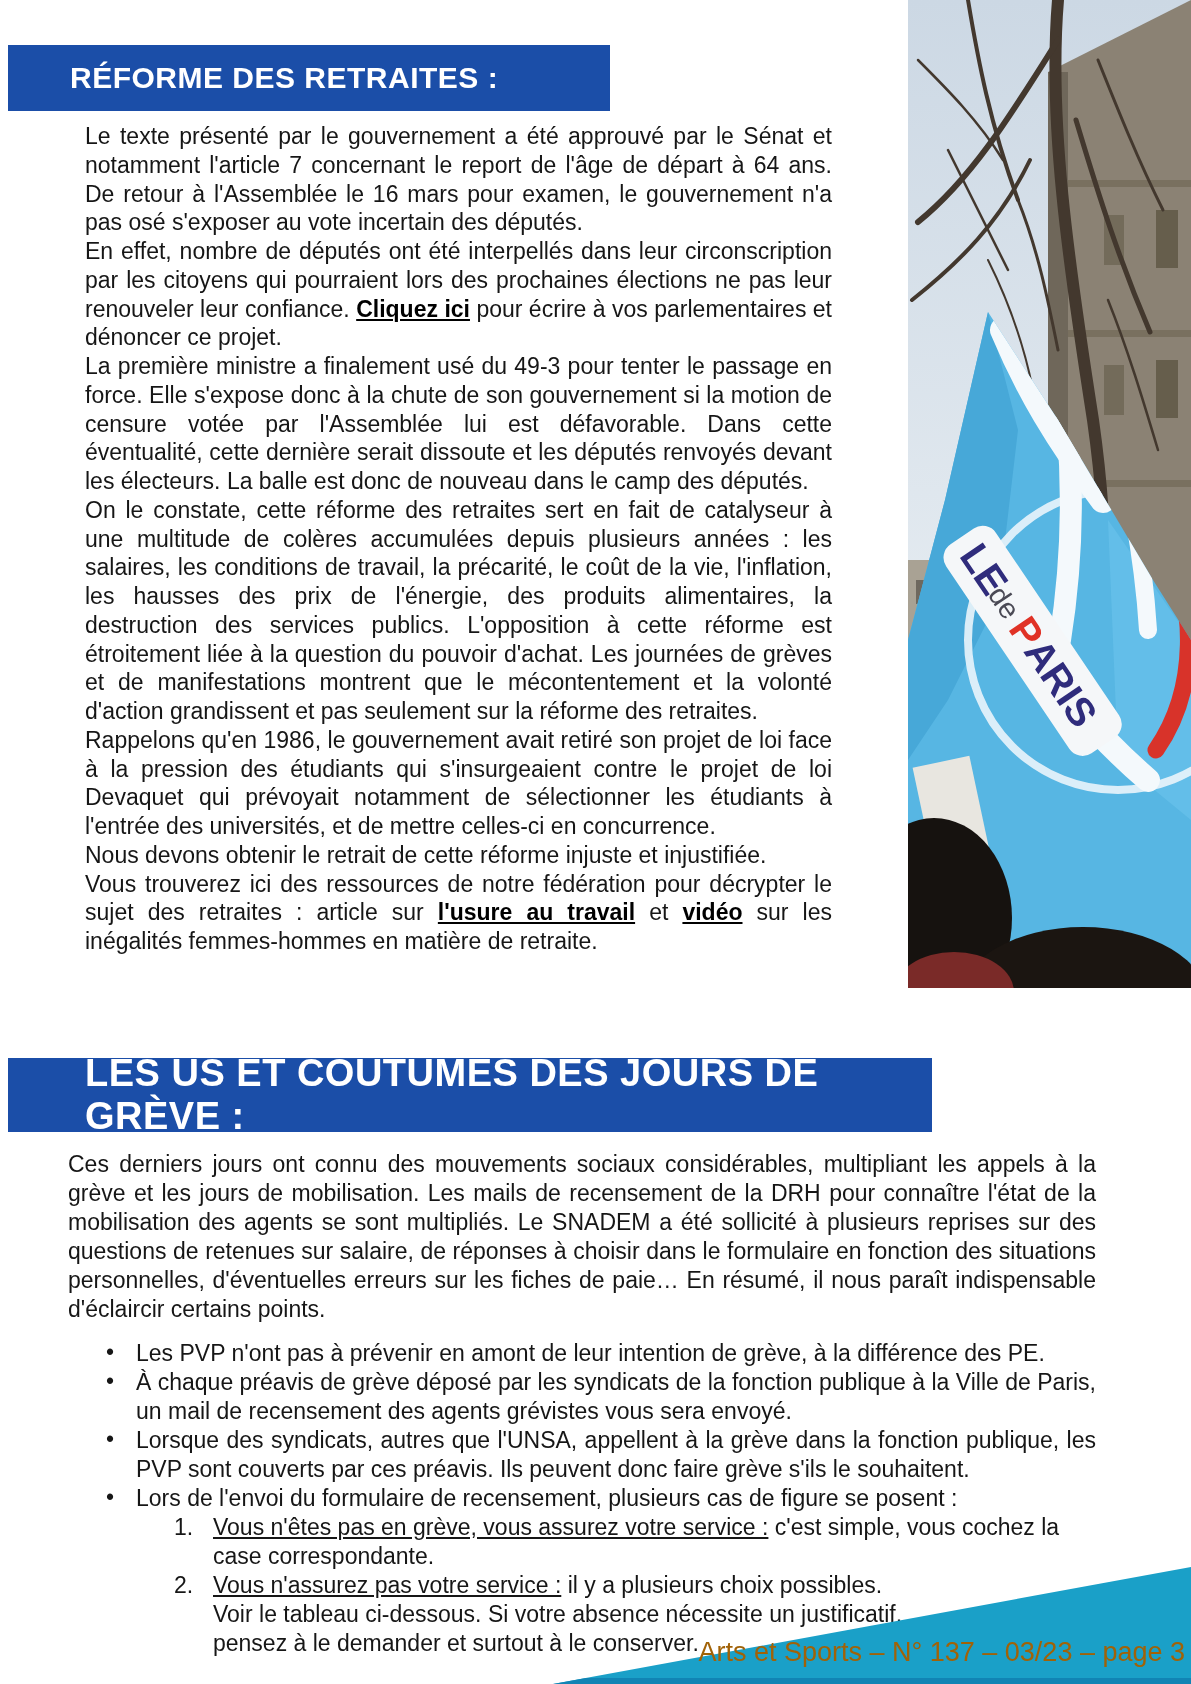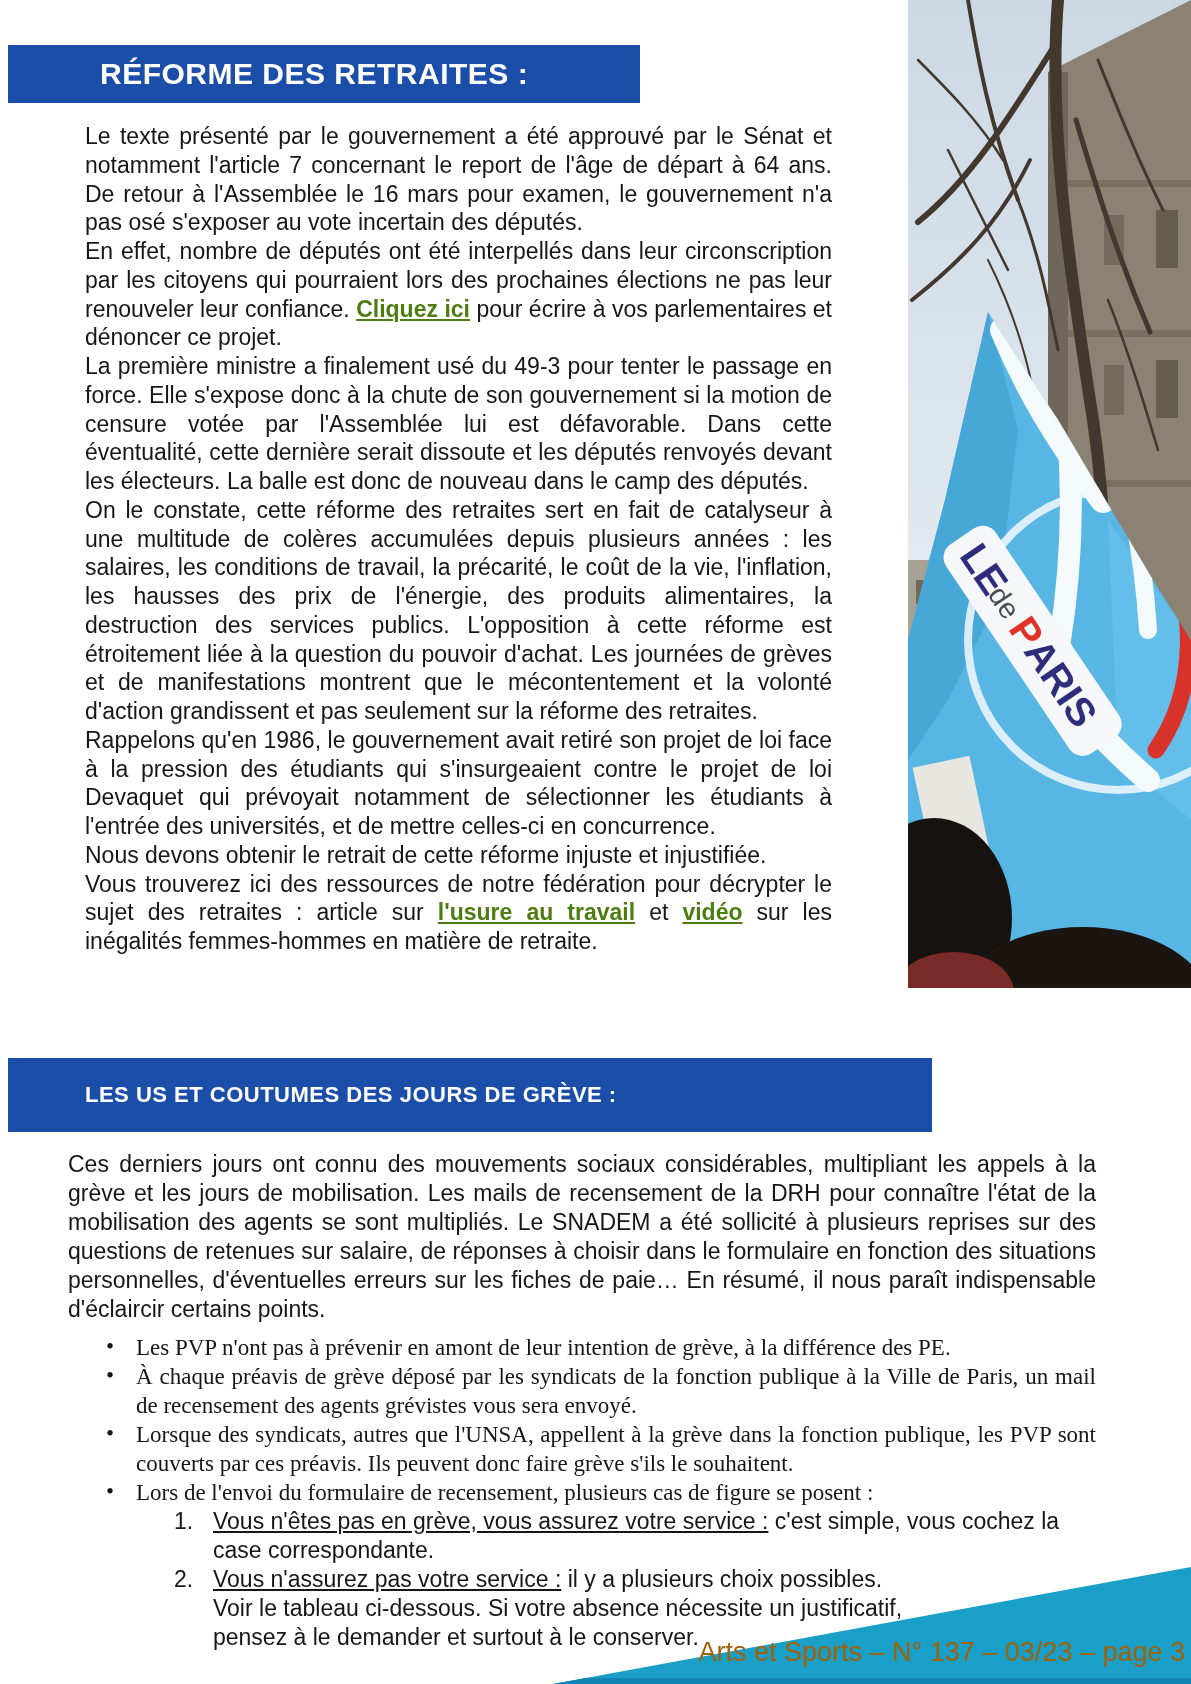--- a/index.html
+++ b/index.html
@@ -4,41 +4,41 @@
 <style>
   html,body{margin:0;padding:0;}
   body{
     width:1191px;height:1684px;position:relative;background:#ffffff;
     font-family:"Liberation Sans", sans-serif;color:#161616;overflow:hidden;
   }
   .banner{
     position:absolute;background:#1b4ea8;color:#ffffff;font-weight:bold;
     display:flex;align-items:center;letter-spacing:0.5px;
   }
-  #banner-retraites{left:8px;top:45px;width:540px;height:58px;font-size:30px;padding-left:92px;}
-  #banner-greve{left:8px;top:1058px;width:847px;height:74px;font-size:22px;padding-left:77px;}
+  #banner-retraites{left:8px;top:45px;width:540px;height:66px;font-size:30px;padding-left:62px;}
+  #banner-greve{left:8px;top:1058px;width:847px;height:74px;font-size:38px;padding-left:77px;}
 
   .col-retraites{
     position:absolute;left:85px;top:122px;width:747px;
     font-size:23px;line-height:28.75px;text-align:justify;
   }
   .col-retraites p{margin:0;}
 
-  a.doc-link{color:#4d7c0f;font-weight:bold;text-decoration:underline;cursor:pointer;}
+  a.doc-link{color:#000000;font-weight:bold;text-decoration:underline;cursor:pointer;}
 
   .photo-wrap{position:absolute;left:908px;top:0;width:283px;height:988px;}
   .photo-wrap svg{display:block;width:100%;height:100%;}
 
   .sec-greve{
     position:absolute;left:68px;top:1150px;width:1028px;
     font-size:23px;line-height:29px;text-align:justify;
   }
   .sec-greve p{margin:0;}
 
-  ul.points{list-style:none;margin:9px 0 0 0;padding:0;font-family:Liberation Serif, serif;}
+  ul.points{list-style:none;margin:15px 0 0 0;padding:0;}
   ul.points>li{position:relative;padding-left:68px;text-align:justify;}
   ul.points>li::before{content:"\2022";position:absolute;left:38px;top:-1px;font-size:23px;}
 
   ol.cases{list-style:none;margin:0;padding:0;}
   ol.cases>li{position:relative;padding-left:145px;text-align:left;}
   .case-num{position:absolute;left:106px;top:0;}
   .case-title{text-decoration:underline;}
   .case-extra{display:block;}
 
   .footer-svg{position:absolute;left:0;top:1564px;width:1191px;height:120px;}

